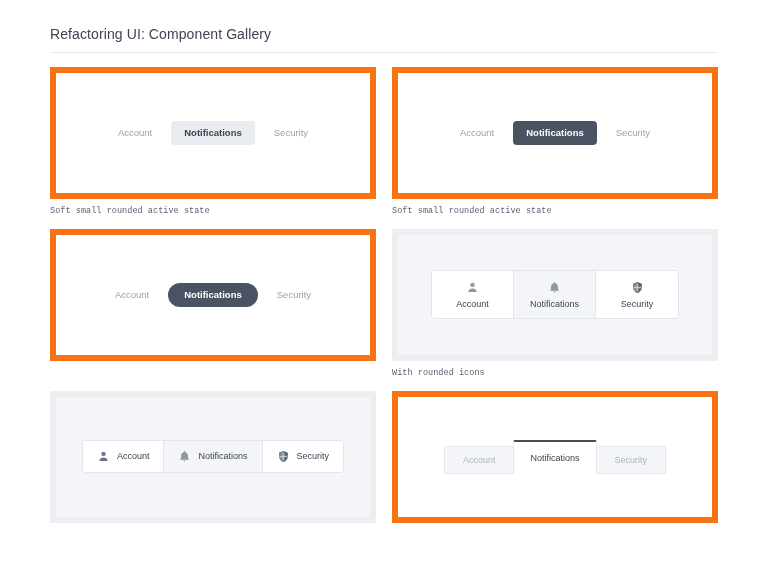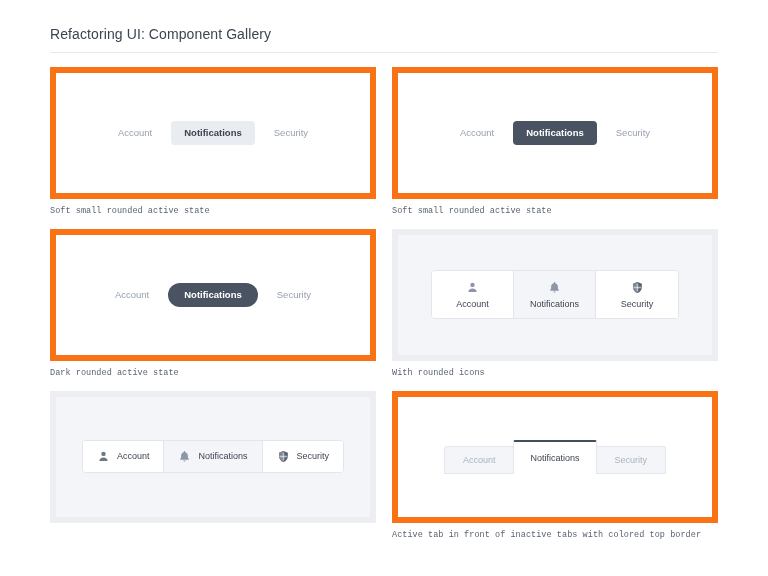--- a/index.html
+++ b/index.html
@@ -241,21 +241,20 @@
     </div>
 
     <div class="cell">
       <div class="card">
         <div class="tabs-plain">
           <button class="tab">Account</button>
           <button class="tab active-dark-round">Notifications</button>
           <button class="tab">Security</button>
         </div>
       </div>
-      <div class="caption">Dark rounded active state</div>
     </div>
 
     <div class="cell">
       <div class="card tinted">
         <div class="tabs-stacked">
 
           <div class="tab">
             <span class="icon">
               <svg width="13" height="13" viewBox="0 0 20 20" fill="#8d96a6">
                 <circle cx="10" cy="6" r="3.4"></circle>
@@ -334,17 +333,16 @@
 
     <div class="cell">
       <div class="card">
         <div class="tabs-raised">
           <div class="baseline"></div>
           <div class="tab inactive">Account</div>
           <div class="tab active">Notifications</div>
           <div class="tab inactive">Security</div>
         </div>
       </div>
-      <div class="caption">Active tab in front of inactive tabs with colored top border</div>
     </div>
 
   </div>
 </div>
 
 </body></html>

